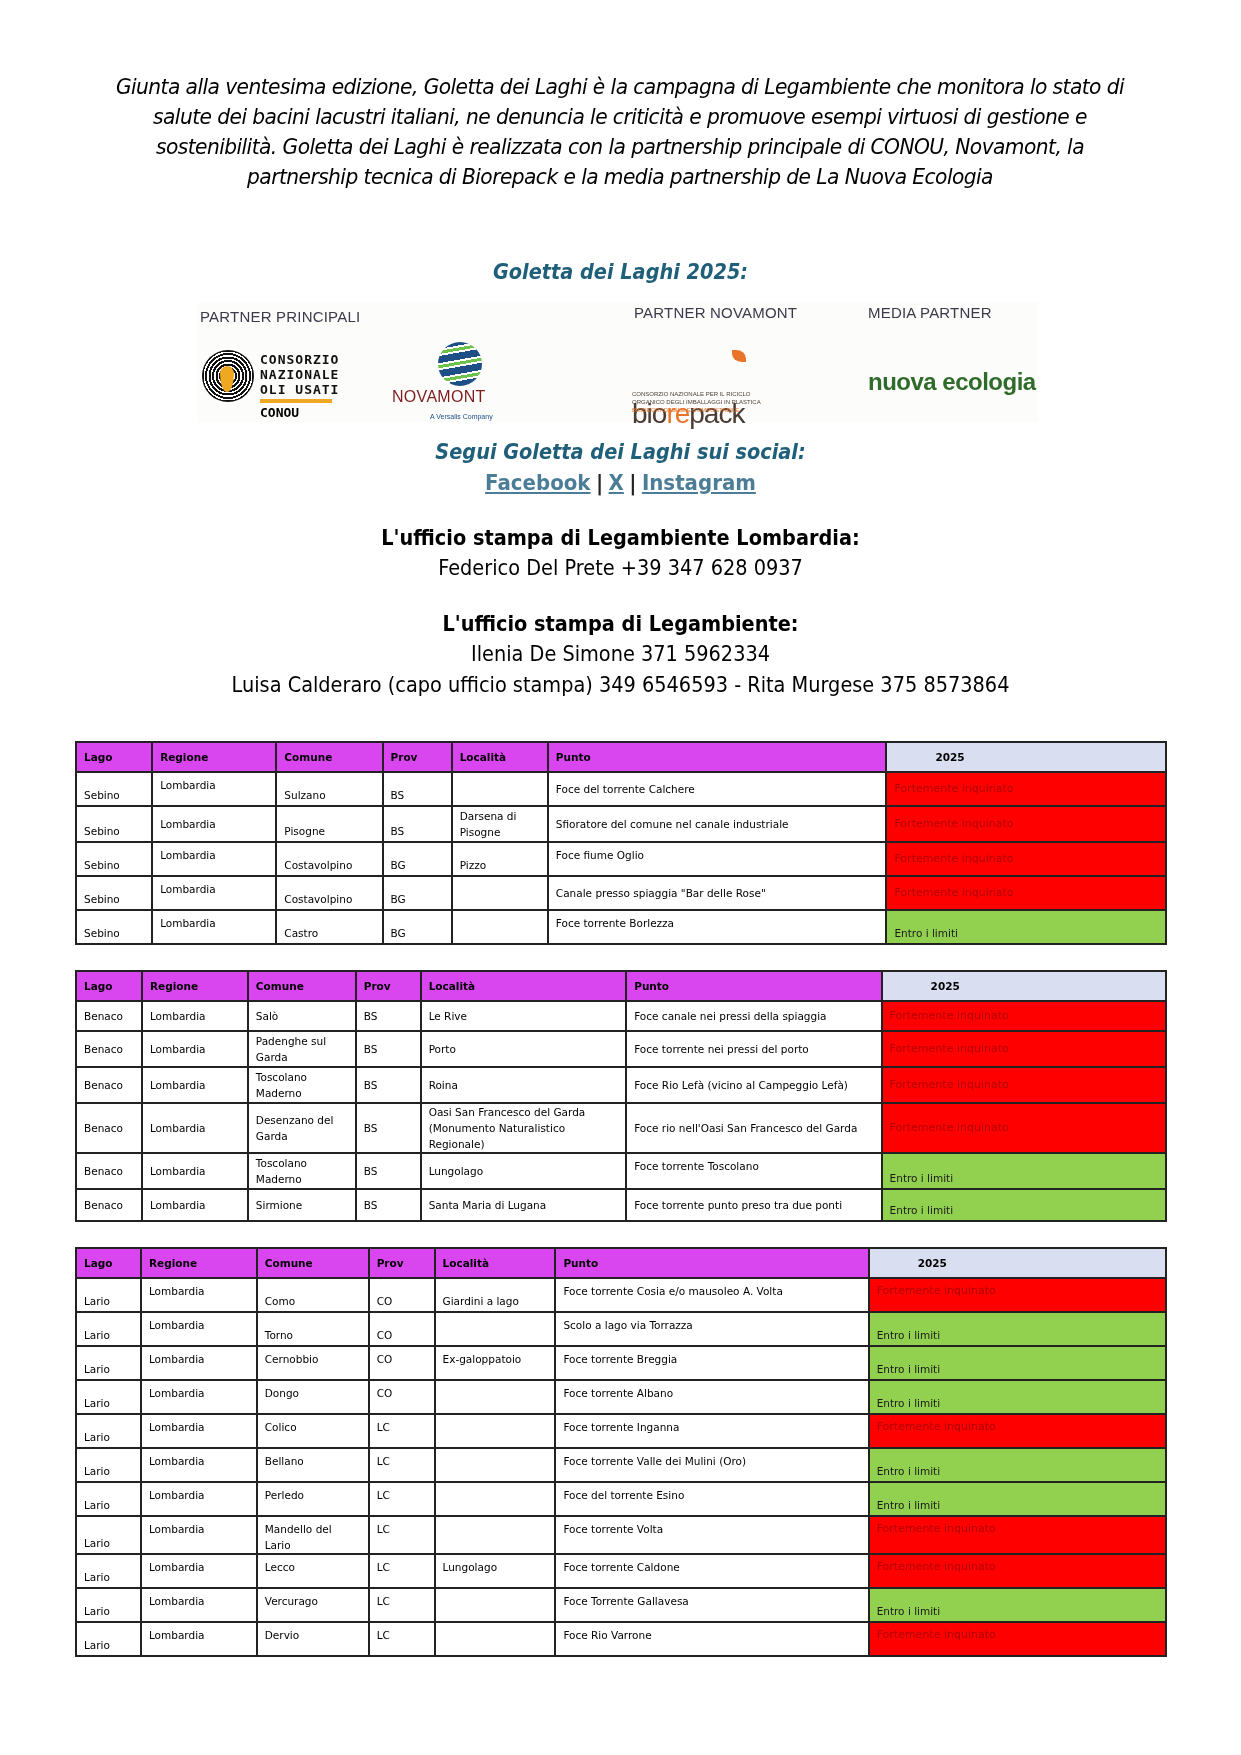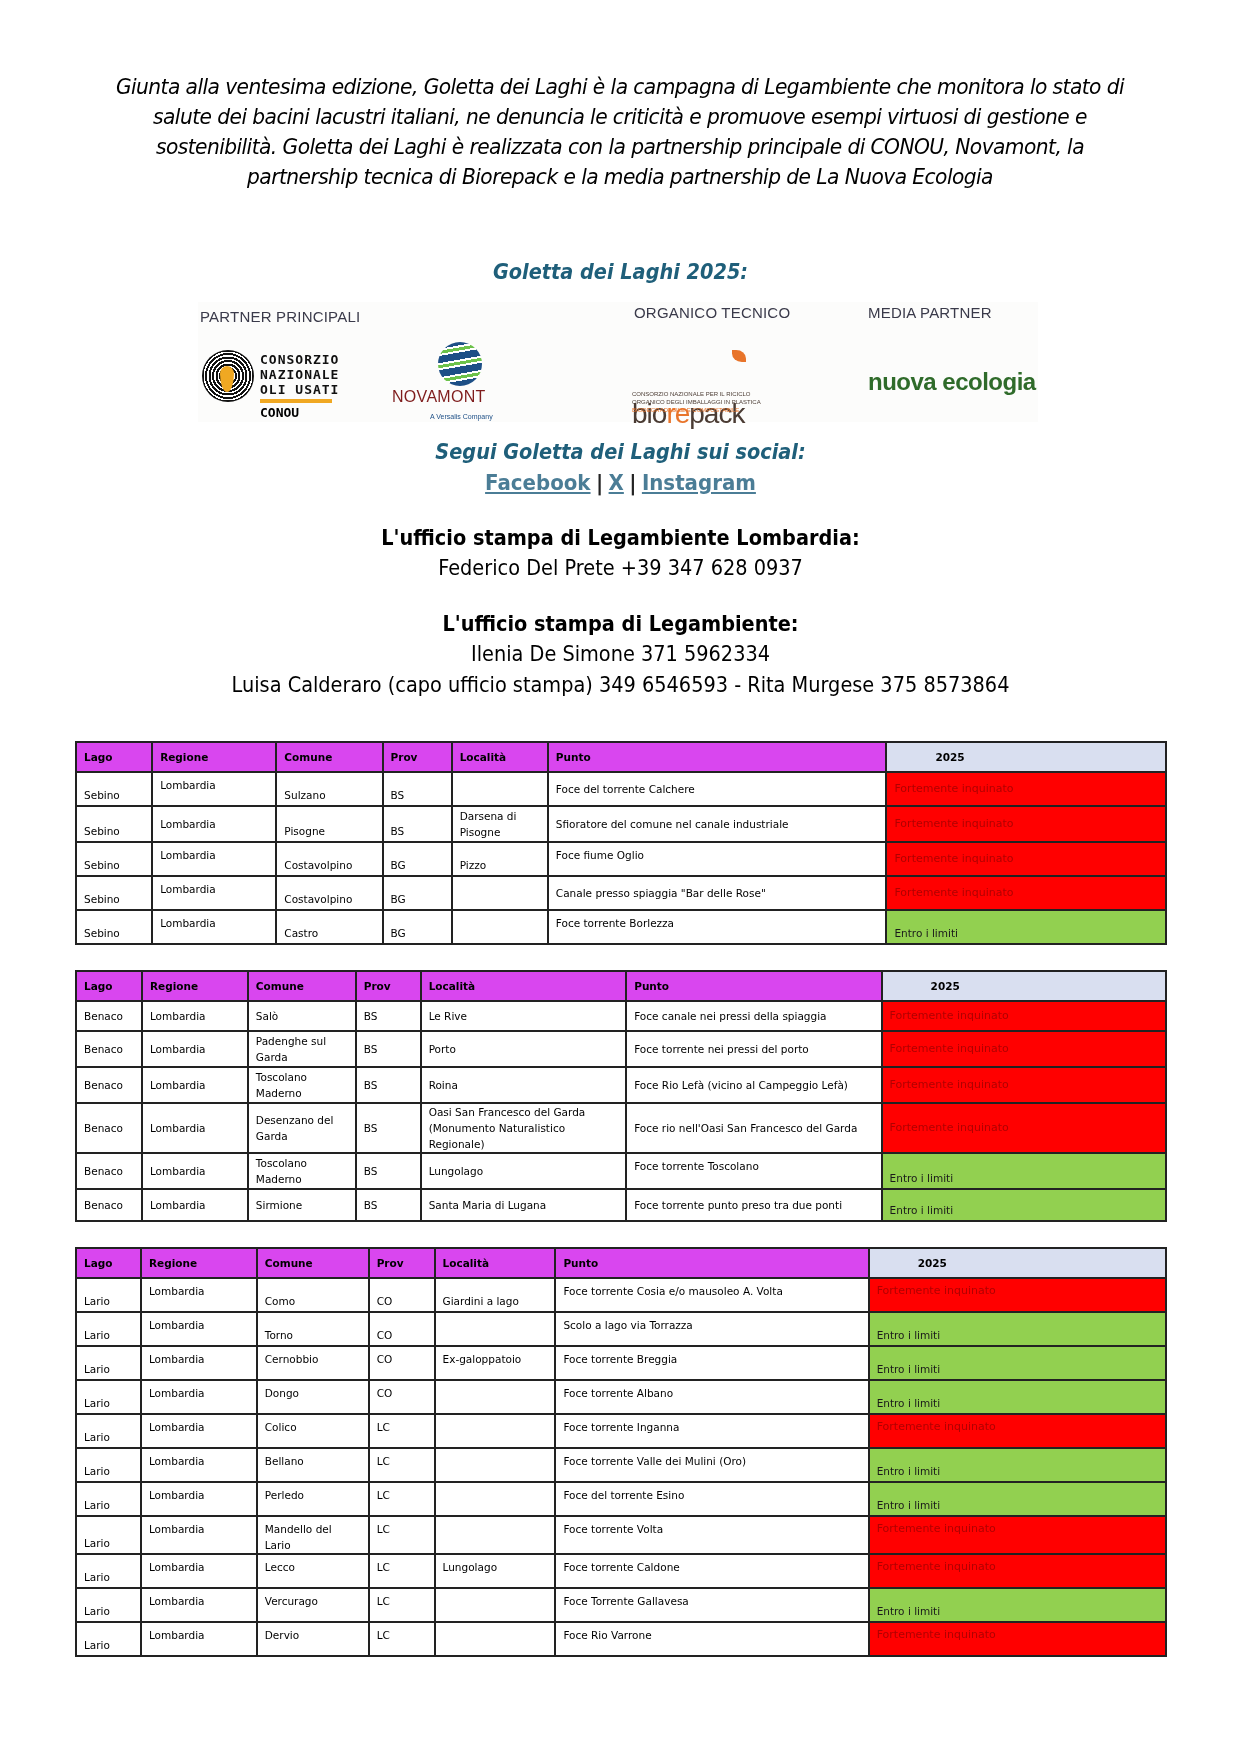--- a/index.html
+++ b/index.html
@@ -41,21 +41,21 @@
 </style>
 </head>
 <body>
 
 <div class="intro">Giunta alla ventesima edizione, Goletta dei Laghi è la campagna di Legambiente che monitora lo stato di salute dei bacini lacustri italiani, ne denuncia le criticità e promuove esempi virtuosi di gestione e sostenibilità. Goletta dei Laghi è realizzata con la partnership principale di CONOU, Novamont, la partnership tecnica di Biorepack e la media partnership de La Nuova Ecologia</div>
 
 <div class="goletta-title">Goletta dei Laghi 2025:</div>
 
 <div class="logos">
   <span class="logo-label" style="left:2px;top:6px;">PARTNER PRINCIPALI</span>
-  <span class="logo-label" style="left:436px;top:2px;">ORGANICO TECNICO</span>
+  <span class="logo-label" style="left:436px;top:2px;">PARTNER NOVAMONT</span>
   <span class="logo-label" style="left:670px;top:2px;">MEDIA PARTNER</span>
 
   <div>
     <div class="conou-mark"></div>
     <div class="conou-drop"></div>
     <div class="conou-text">
       <div>CONSORZIO</div>
       <div>NAZIONALE</div>
       <div>OLI USATI</div>
     </div>

